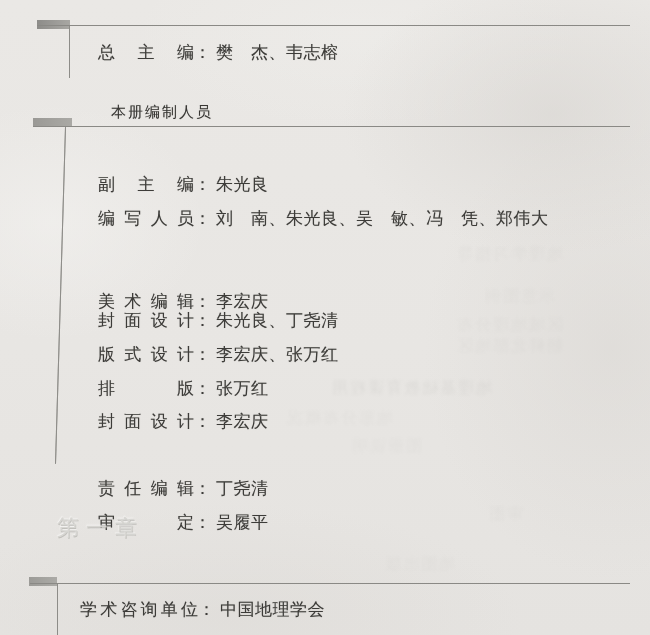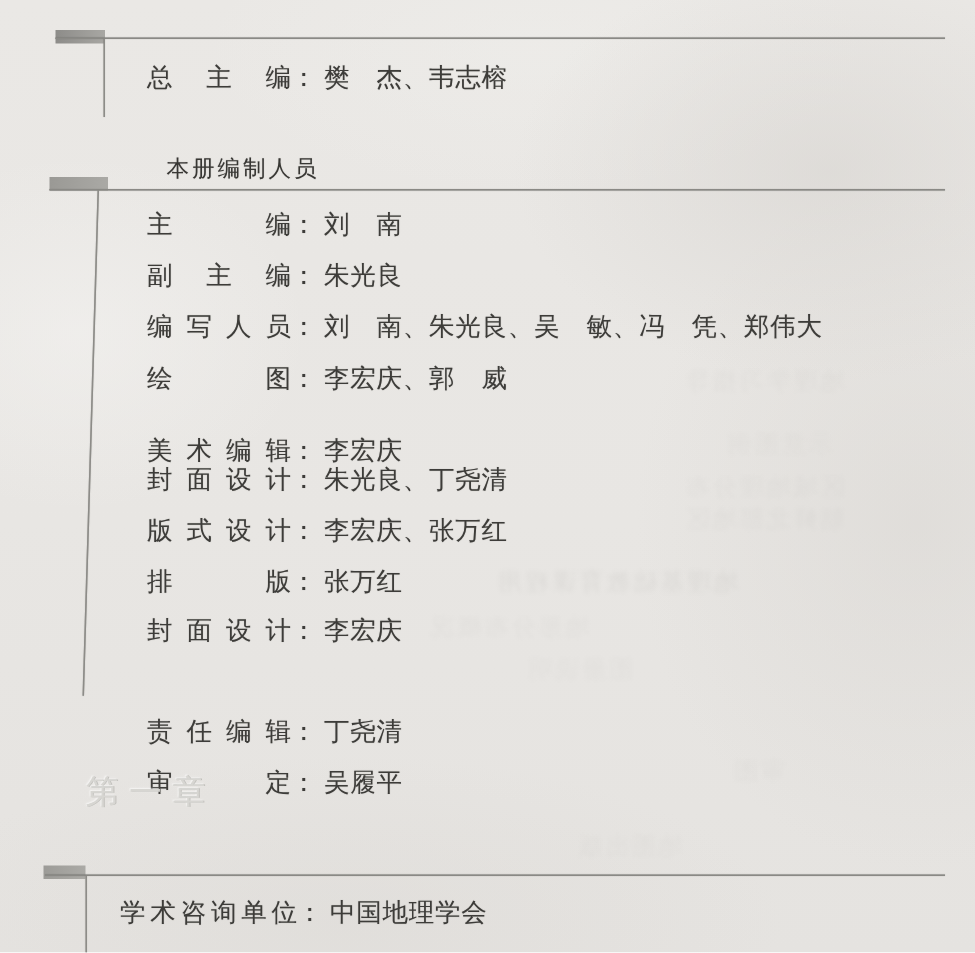--- a/index.html
+++ b/index.html
@@ -82,31 +82,25 @@
 
   <div class="row chief" style="top:42px">
     <span class="lbl">总主编</span><span class="colon">：</span><span class="names">樊　杰、韦志榕</span>
   </div>
 
   <div class="heading">本册编制人员</div>
   <div class="block bk-mid"></div>
   <div class="hrule hr-mid"></div>
   <div class="vrule vr-mid"></div>
 
-  <div class="row credit" style="top:140px">
-    <span class="lbl">主编</span><span class="colon">：</span><span class="names">刘　南</span>
-  </div>
   <div class="row credit" style="top:208px">
     <span class="lbl">编写人员</span><span class="colon">：</span><span class="names">刘　南、朱光良、吴　敏、冯　凭、郑伟大</span>
   </div>
   <div class="row credit" style="top:174px">
     <span class="lbl">副主编</span><span class="colon">：</span><span class="names">朱光良</span>
-  </div>
-  <div class="row credit" style="top:243px">
-    <span class="lbl">绘图</span><span class="colon">：</span><span class="names">李宏庆、郭　威</span>
   </div>
   <div class="row credit" style="top:291px">
     <span class="lbl">美术编辑</span><span class="colon">：</span><span class="names">李宏庆</span>
   </div>
   <div class="row credit" style="top:310px">
     <span class="lbl">封面设计</span><span class="colon">：</span><span class="names">朱光良、丁尧清</span>
   </div>
   <div class="row credit" style="top:344px">
     <span class="lbl">版式设计</span><span class="colon">：</span><span class="names">李宏庆、张万红</span>
   </div>

